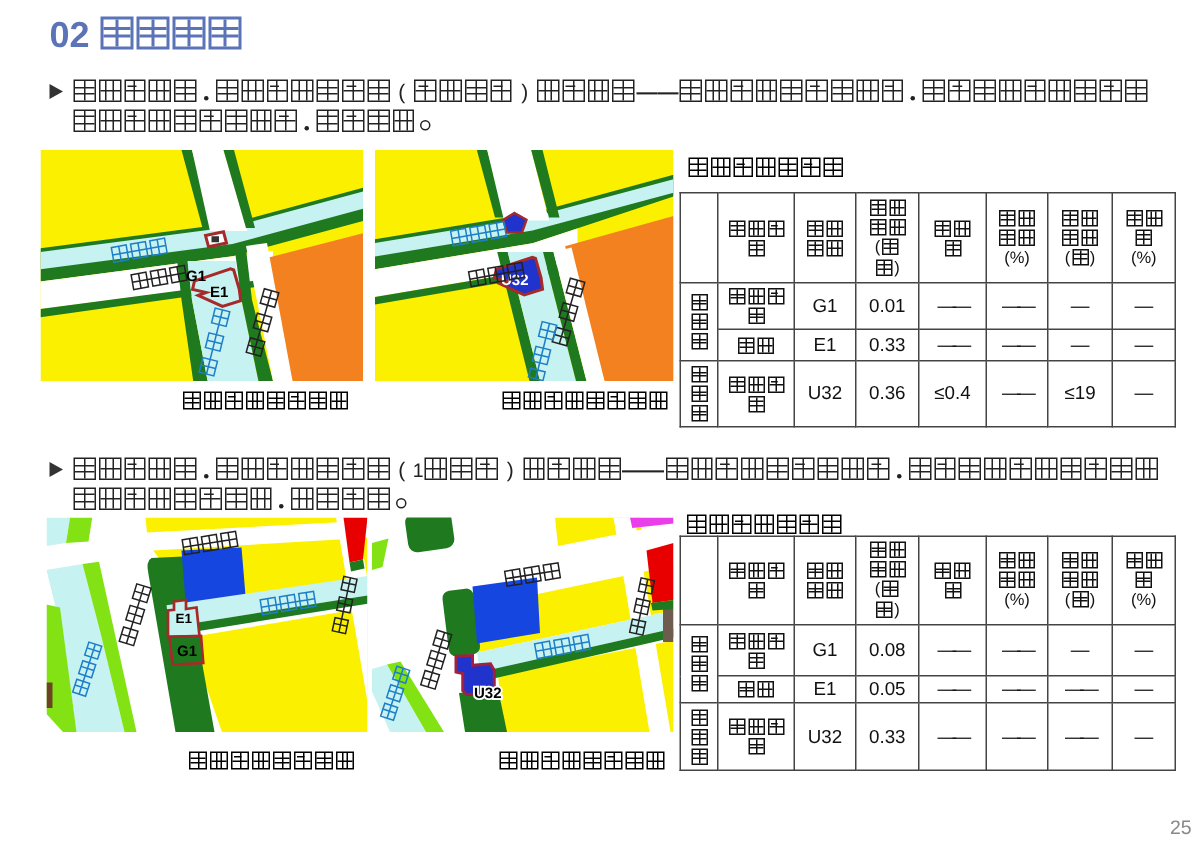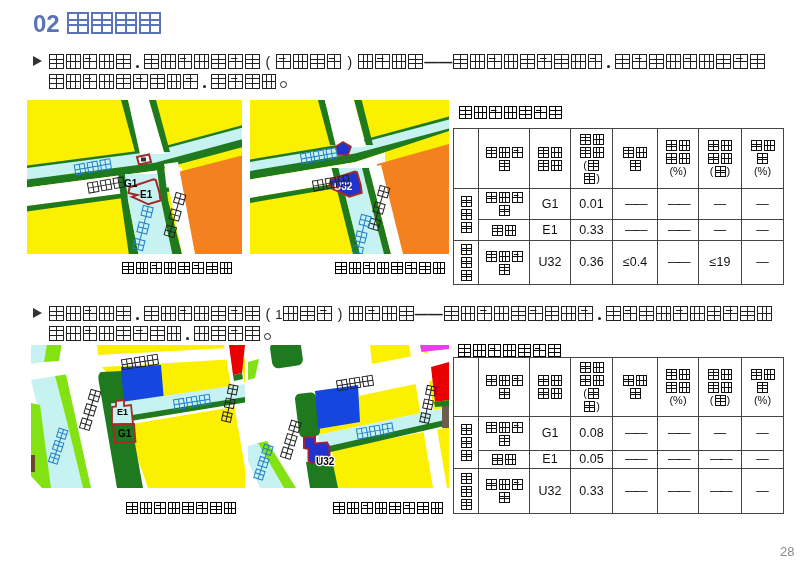--- a/index.html
+++ b/index.html
@@ -420,13 +420,13 @@
           <td>0.33</td>
           <td><span class="dd">——</span></td>
           <td><span class="dd">——</span></td>
           <td><span class="dd">——</span></td>
           <td>—</td>
 </tr>
 </tbody>
     </table>
 </div>
 
-<div class="abs" style="left:780px;top:544px;font-size:13px;color:#8a8a8a;">28</div>
+<div class="abs" style="left:780px;top:544px;font-size:13px;color:#8a8a8a;">25</div>
 
 </body></html>

